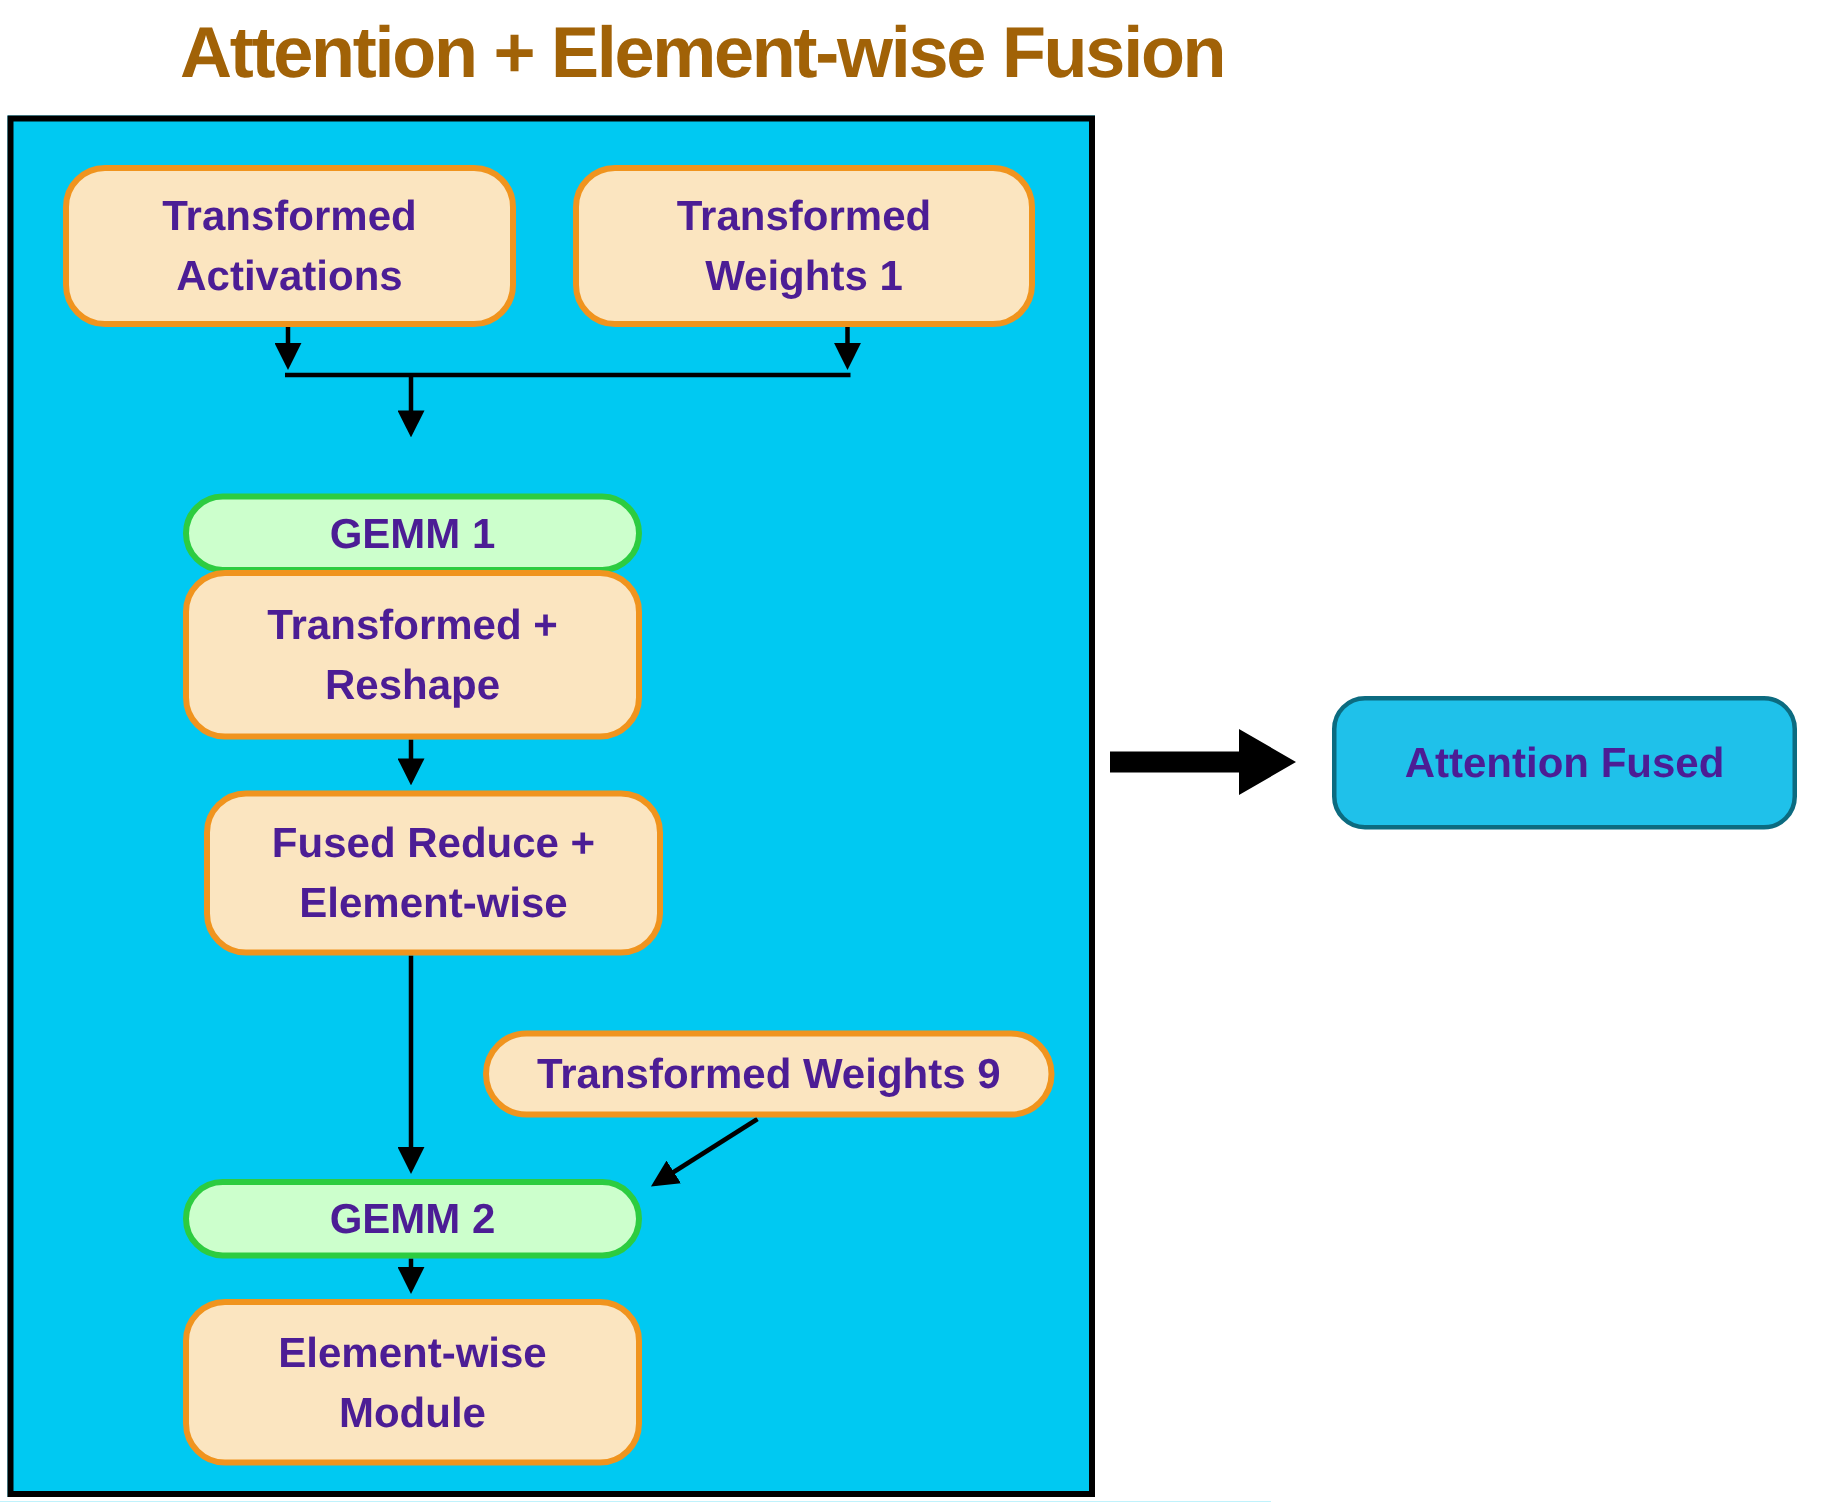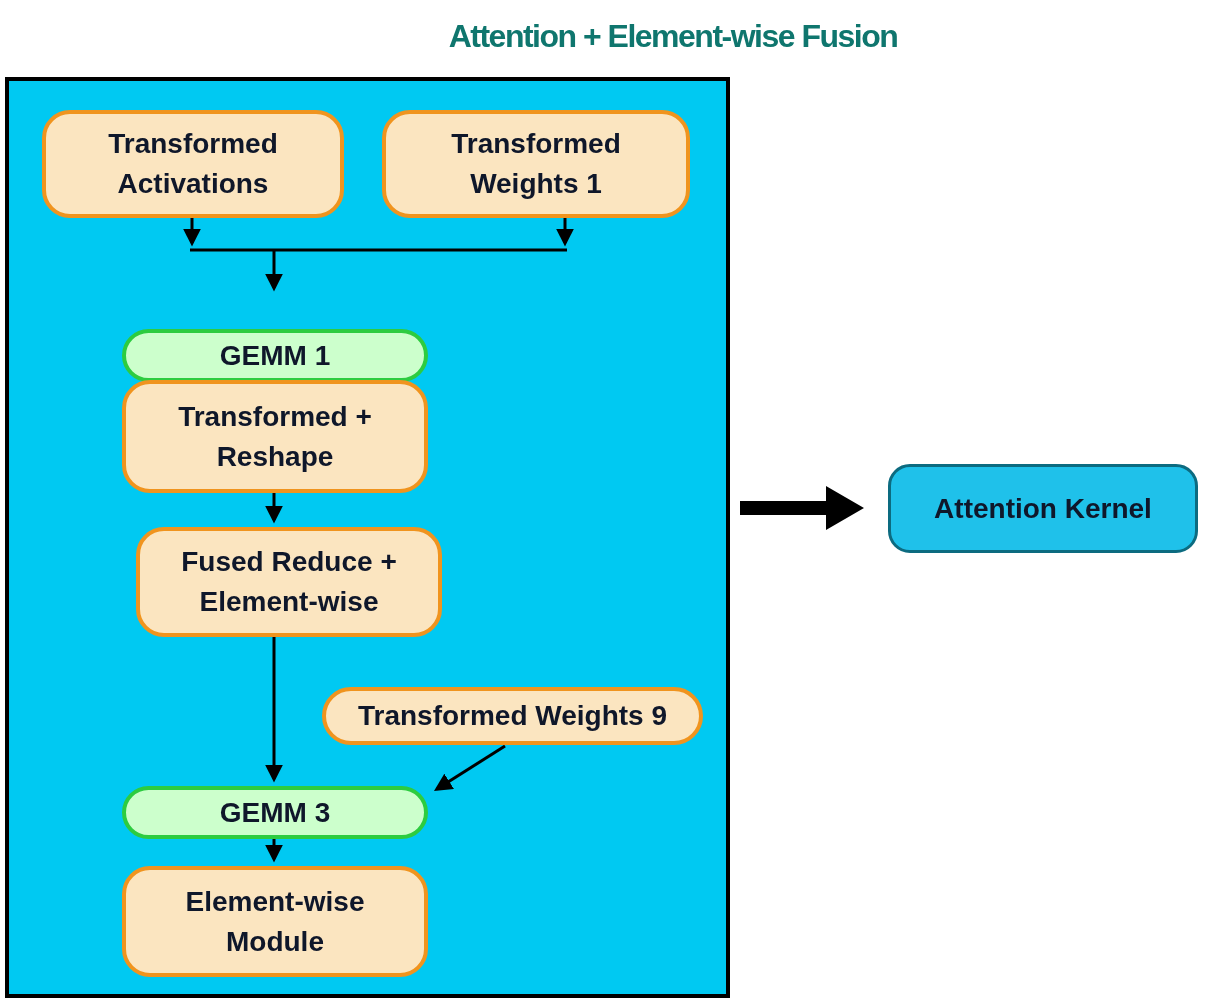--- a/index.html
+++ b/index.html
@@ -12,25 +12,25 @@
     overflow: hidden;
     position: relative;
   }
   .abs { position: absolute; box-sizing: border-box; }
 
   .title {
     left: 120px;
     right: 0;
     top: 2px;
     height: 70px;
-    text-align: center;
-    font-size: 32px;
+    text-align: left;
+    font-size: 48px;
     font-weight: bold;
     letter-spacing: -1.5px;
-    color: #0f766e;
+    color: #a16207;
     line-height: 68px;
     z-index: 4;
   }
 
   .panel {
     left: 5px;
     top: 77px;
     width: 725px;
     height: 921px;
     background: var(--panel_bg, #00c9f2);
@@ -40,21 +40,21 @@
 
   .node {
     display: flex;
     align-items: center;
     justify-content: center;
     text-align: center;
     white-space: pre-line;
     font-weight: bold;
     font-size: 28px;
     line-height: 1.42;
-    color: #0f172a;
+    color: #4c1d95;
     z-index: 3;
   }
   .node.data {
     background: var(--data_fill, #fbe5c0);
     border: 4px solid var(--data_border, #f0941e);
     border-radius: 28px;
   }
   .node.gemm {
     background: var(--gemm_fill, #ccffcc);
     border: 4px solid var(--gemm_border, #2dcc40);
@@ -139,23 +139,23 @@
 <div id="node-fused" class="abs node data">
   <span>Fused Reduce +
 Element-wise</span>
 </div>
 
 <div id="node-tw2" class="abs node data">
   <span>Transformed Weights 9</span>
 </div>
 
 <div id="node-gemm2" class="abs node gemm">
-  <span>GEMM 3</span>
+  <span>GEMM 2</span>
 </div>
 
 <div id="node-ewm" class="abs node data">
   <span>Element-wise
 Module</span>
 </div>
 
 <div id="node-kernel" class="abs node kernel">
-  <span>Attention Kernel</span>
+  <span>Attention Fused</span>
 </div>
 
 </body></html>

